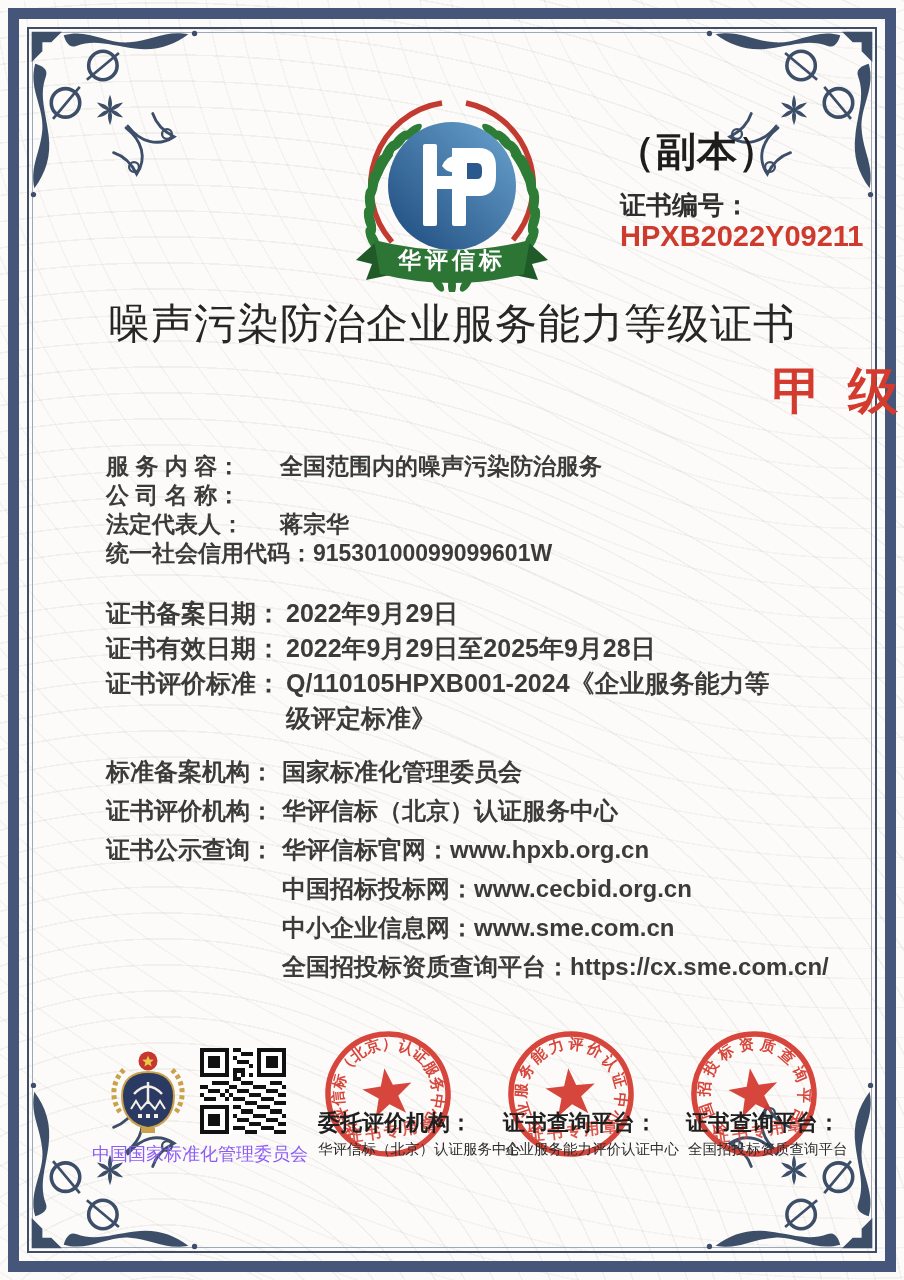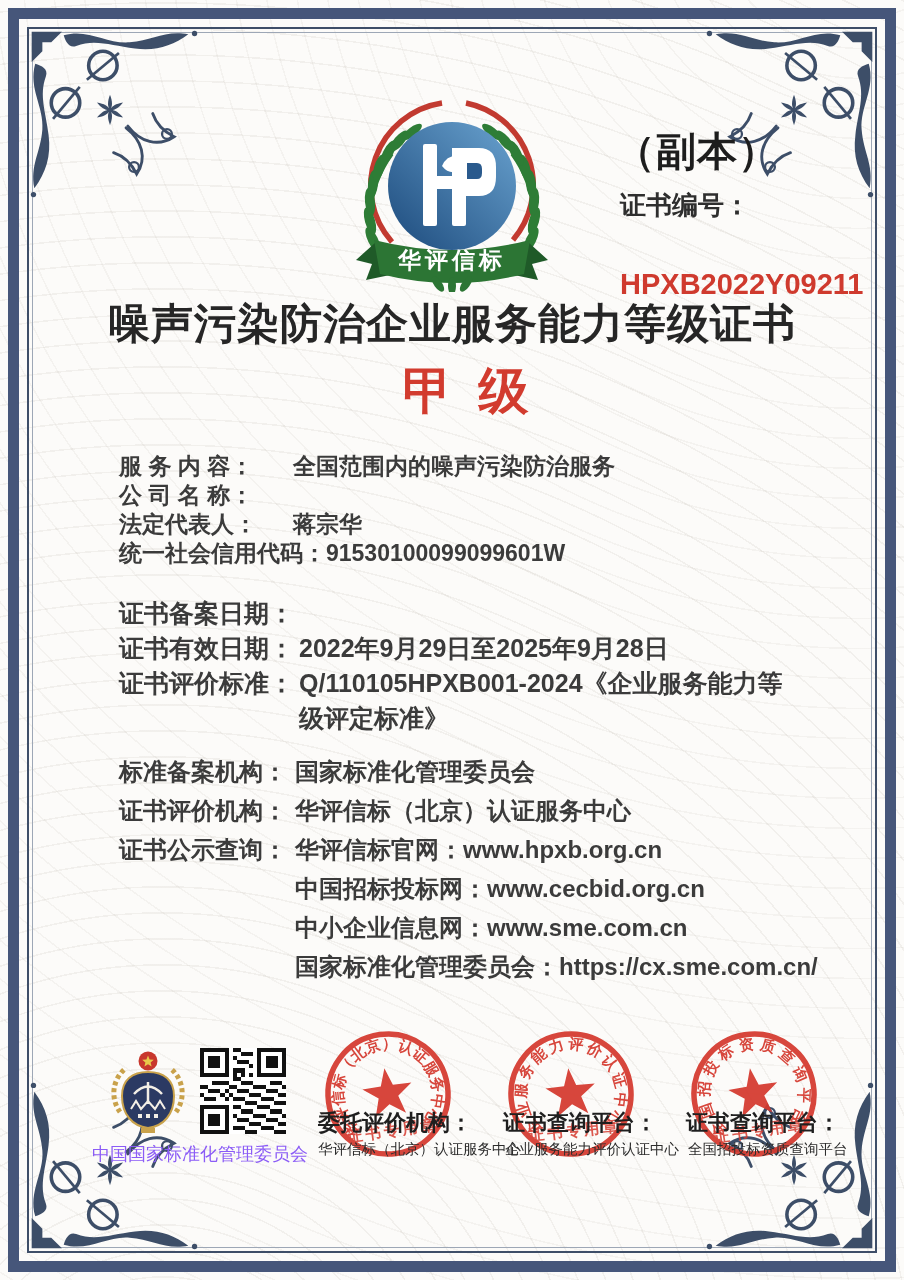--- a/index.html
+++ b/index.html
@@ -21,26 +21,26 @@
   .frame-light{position:absolute;inset:32px;border:1px solid #9da7b6;}
   .corner{position:absolute;width:178px;height:178px;}
   .corner.tl{top:21px;left:21px;}
   .corner.tr{top:21px;right:21px;transform:scaleX(-1);}
   .corner.bl{bottom:21px;left:21px;transform:scaleY(-1);}
   .corner.br{bottom:21px;right:21px;transform:scale(-1,-1);}
   
   .logo{position:absolute;left:346px;top:90px;width:212px;height:202px;}
   .copy-label{position:absolute;left:615px;top:124px;font-size:40px;font-weight:bold;color:#1d1d1d;letter-spacing:1px;}
   .certno-label{position:absolute;left:620px;top:188px;font-size:26px;font-weight:bold;color:#2e2e2e;}
-  .certno-value{position:absolute;left:620px;top:220px;font-size:29px;font-weight:bold;color:#cf3a2e;margin-top:48px;}
+  .certno-value{position:absolute;left:620px;top:220px;font-size:29px;font-weight:bold;color:#cf3a2e;}
   
-  .title{position:absolute;left:0;right:0;top:296px;text-align:center;font-size:42px;font-weight:bold;color:#262626;letter-spacing:1px;}
-  .grade{position:absolute;left:0;right:0;top:358px;text-align:center;font-size:50px;font-weight:bold;color:#d23b2e;letter-spacing:6px;padding-left:33px;}
+  .title{position:absolute;left:0;right:0;top:296px;text-align:center;font-size:42px;font-weight:normal;color:#262626;letter-spacing:1px;}
+  .grade{position:absolute;left:0;right:0;top:358px;text-align:right;font-size:50px;font-weight:bold;color:#d23b2e;letter-spacing:6px;padding-left:33px;}
   
-  .block{position:absolute;left:119px;}
+  .block{position:absolute;left:106px;}
   .row{display:flex;align-items:flex-start;}
   .row .label{white-space:pre;font-weight:bold;}
   .row .value{font-weight:bold;}
   .info{top:452px;font-size:23px;color:#3b3b3b;}
   .info .row{line-height:29px;}
   .dates{top:596px;font-size:25px;color:#3b3b3b;}
   .dates .row{line-height:35px;}
   .dates .label{min-width:180px;}
   .dates .value{max-width:490px;}
   .agencies{top:752px;font-size:24px;color:#3b3b3b;}
@@ -264,20 +264,21 @@
       </div>
     <div class="row">
         <span class="label">统一社会信用代码：</span>
         <span class="value">91530100099099601W</span>
       </div>
   </div>
 
   <div class="block dates">
     <div class="row">
         <span class="label">证书备案日期：</span>
+        <span class="value">2022年9月29日</span>
       </div>
     <div class="row">
         <span class="label">证书有效日期：</span>
         <span class="value">2022年9月29日至2025年9月28日</span>
       </div>
     <div class="row">
         <span class="label">证书评价标准：</span>
         <span class="value">Q/110105HPXB001-2024《企业服务能力等级评定标准》</span>
       </div>
   </div>
@@ -298,21 +299,21 @@
     <div class="row">
         <span class="label"></span>
         <span class="value">中国招标投标网：www.cecbid.org.cn</span>
       </div>
     <div class="row">
         <span class="label"></span>
         <span class="value">中小企业信息网：www.sme.com.cn</span>
       </div>
     <div class="row">
         <span class="label"></span>
-        <span class="value">国家标准化管理委员会：https://cx.sme.com.cn/</span>
+        <span class="value">全国招投标资质查询平台：https://cx.sme.com.cn/</span>
       </div>
   </div>
 
   <svg class="emblem" viewBox="0 0 80 90">
     <path d="M12,64 A32,32 0 0 1 18,20" fill="none" stroke="#c9a24b" stroke-width="5" stroke-dasharray="4,3"></path>
     <path d="M68,64 A32,32 0 0 0 62,20" fill="none" stroke="#c9a24b" stroke-width="5" stroke-dasharray="4,3"></path>
     <circle cx="40" cy="13" r="9.5" fill="#c8372d"></circle>
     <polygon points="40,7.5 41.6,11.5 45.8,11.8 42.6,14.5 43.6,18.6 40,16.3 36.4,18.6 37.4,14.5 34.2,11.8 38.4,11.5" fill="#e8c84a"></polygon>
     <path d="M40,24 C56,24 66,32 66,48 C66,66 56,78 40,80 C24,78 14,66 14,48 C14,32 24,24 40,24 Z" fill="#2b3a63" stroke="#c9a24b" stroke-width="2"></path>
     <g stroke="#f3efe6" fill="none">

